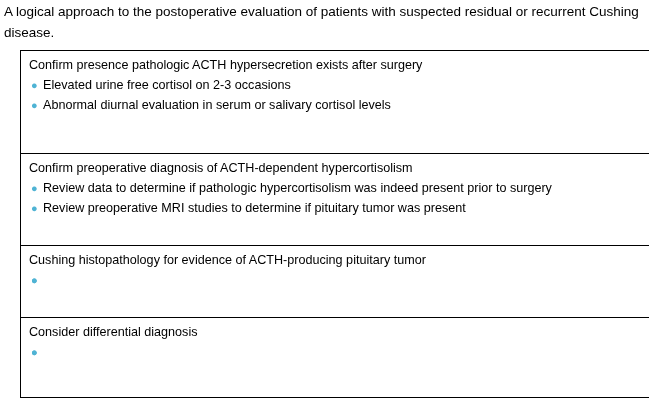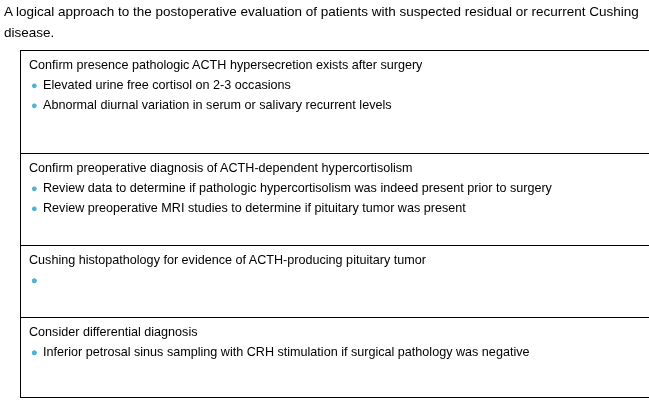--- a/index.html
+++ b/index.html
@@ -89,21 +89,21 @@
 
     <div class="row row-0">
       <div class="row-title">Confirm presence pathologic  ACTH hypersecretion exists after surgery</div>
       <ul class="bullets">
         <li class="bullet">
           <span class="dot">●</span>
           <span>Elevated  urine free  cortisol on 2-3 occasions</span>
         </li>
         <li class="bullet">
           <span class="dot">●</span>
-          <span>Abnormal diurnal variation in serum or salivary recurrent levels</span>
+          <span>Abnormal diurnal evaluation in serum or salivary cortisol levels</span>
         </li>
       </ul>
     </div>
 
     <div class="row row-1">
       <div class="row-title">Confirm preoperative diagnosis of ACTH-dependent hypercortisolism</div>
       <ul class="bullets">
         <li class="bullet">
           <span class="dot">●</span>
           <span>Review data to determine if pathologic hypercortisolism was indeed present prior to surgery</span>
@@ -128,19 +128,18 @@
     </div>
 
     <div class="row row-3">
       <div class="row-title">Consider differential diagnosis</div>
       <ul class="bullets">
         <li class="bullet">
           <span class="dot">●</span>
         </li>
         <li class="bullet">
           <span class="dot">●</span>
-          <span>Inferior petrosal sinus sampling with CRH stimulation if surgical pathology was negative</span>
         </li>
       </ul>
     </div>
 
   </div>
 </div>
 
 </body></html>

